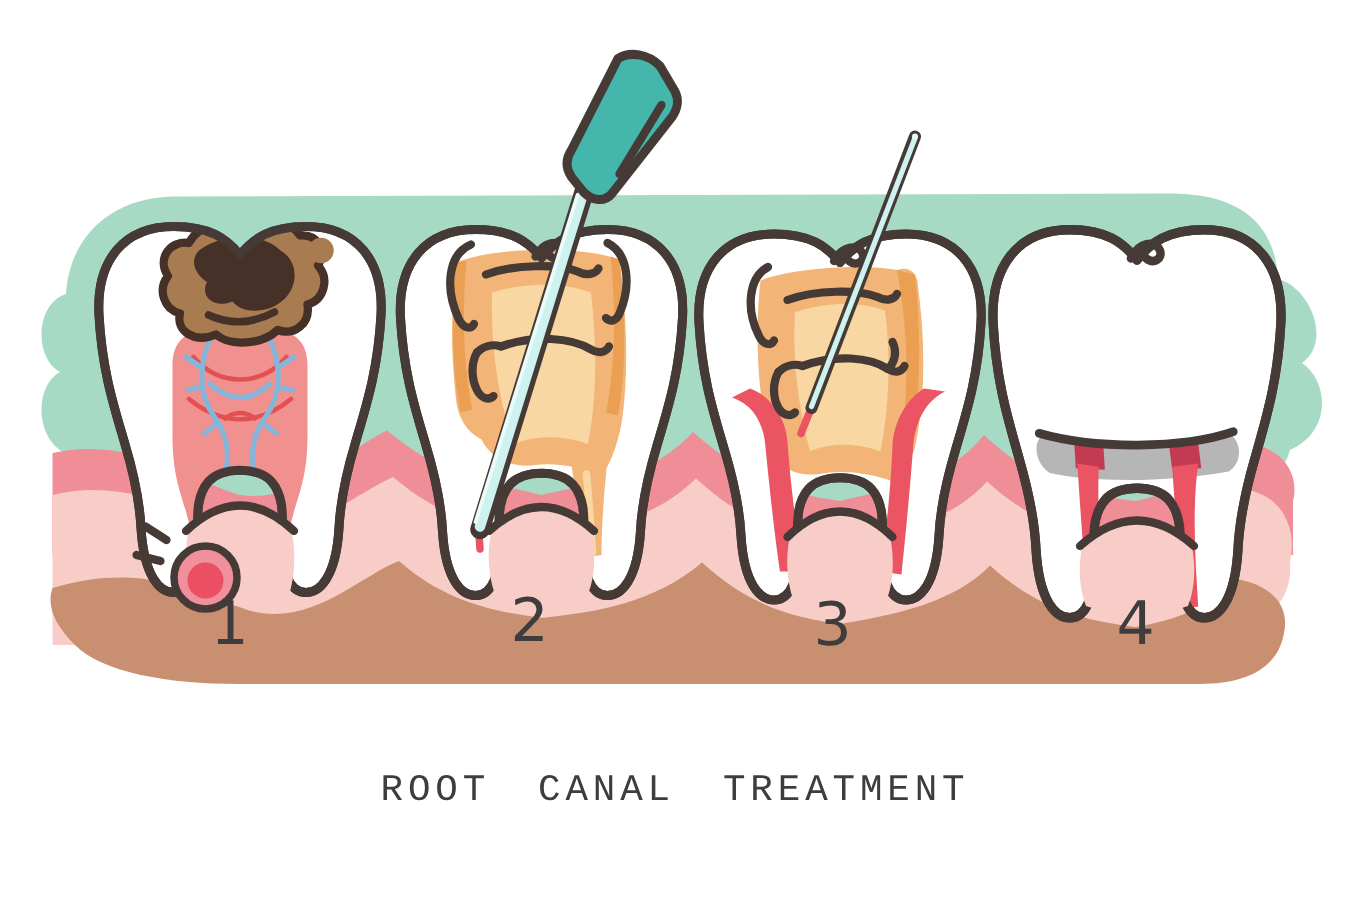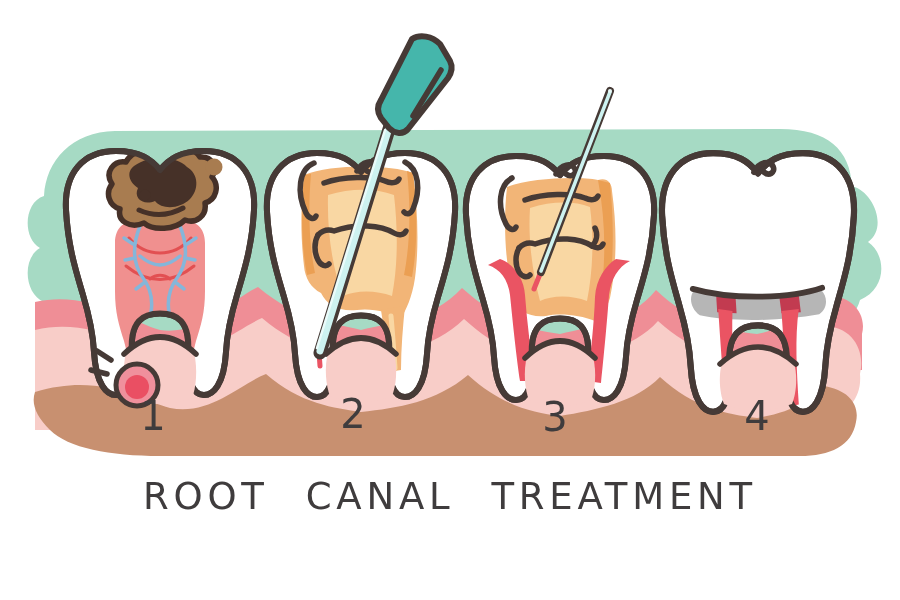--- a/index.html
+++ b/index.html
@@ -1,23 +1,23 @@
 <!DOCTYPE html>
 <html style="--teal: #a6dac4; --gum_dark: #ef8e96; --gum_light: #f8cdc8; --gum_brown: #c89070; --outline: #463a36; --tooth: #ffffff; --caries_light: #a87c50; --caries_dark: #463128; --pulp: #f0908f; --artery: #e25052; --vein: #85b6da; --abscess: #ea4f63; --abscess_ring: #f0909c; --fill_orange: #f2b577; --fill_orange_light: #f9d7a3; --fill_orange_dark: #eb9f53; --canal_red: #ea5463; --canal_red_dark: #c23b50; --tool_teal: #45b6ab; --tool_shaft: #cdf2f0; --tool_shaft_light: #eafbfa; --crown_gray: #b6b6b6; --text: #3f3c3d;"><head>
 <meta charset="utf-8">
 <style>
   html,body{margin:0;padding:0;background:#fff;}
   .stage{position:relative;width:900px;height:600px;overflow:hidden;background:#fff;
          font-family:"DejaVu Sans",sans-serif;}
   .stage svg{position:absolute;left:0;top:0;}
   .step-num{position:absolute;transform:translate(-50%,-50%);font-size:40px;
             color:var(--text,#3f3c3d);line-height:1;}
-  .main-title{position:absolute;left:450px;top:496px;transform:translate(-50%,-50%);
-              font-size:37px;letter-spacing:0.13em;word-spacing:0.55em;white-space:nowrap;
-              color:var(--text,#3f3c3d);}
+  .main-title{position:absolute;left:450px;top:527px;transform:translate(-50%,-50%);
+              font-size:25px;letter-spacing:0.13em;word-spacing:0.55em;white-space:nowrap;
+              color:var(--text,#3f3c3d);font-family:Liberation Mono, monospace;}
   
   .f-teal{fill:var(--teal)} .f-gdark{fill:var(--gum_dark)} .f-glight{fill:var(--gum_light)}
   .f-gbrown{fill:var(--gum_brown)} .f-pulp{fill:var(--pulp)}
   .f-cl{fill:var(--caries_light)} .f-cd{fill:var(--caries_dark)}
   .f-or{fill:var(--fill_orange)} .f-orl{fill:var(--fill_orange_light)} .f-ord{fill:var(--fill_orange_dark)}
   .f-red{fill:var(--canal_red)} .f-redd{fill:var(--canal_red_dark)} .f-gray{fill:var(--crown_gray)}
   .f-ring{fill:var(--abscess_ring)} .f-abs{fill:var(--abscess)} .f-tool{fill:var(--tool_teal)}
   
   .outl{fill:var(--tooth);stroke:var(--outline);stroke-width:6;stroke-linejoin:round;}
   .restroke{fill:none;stroke:var(--outline);stroke-width:6;stroke-linejoin:round;}

